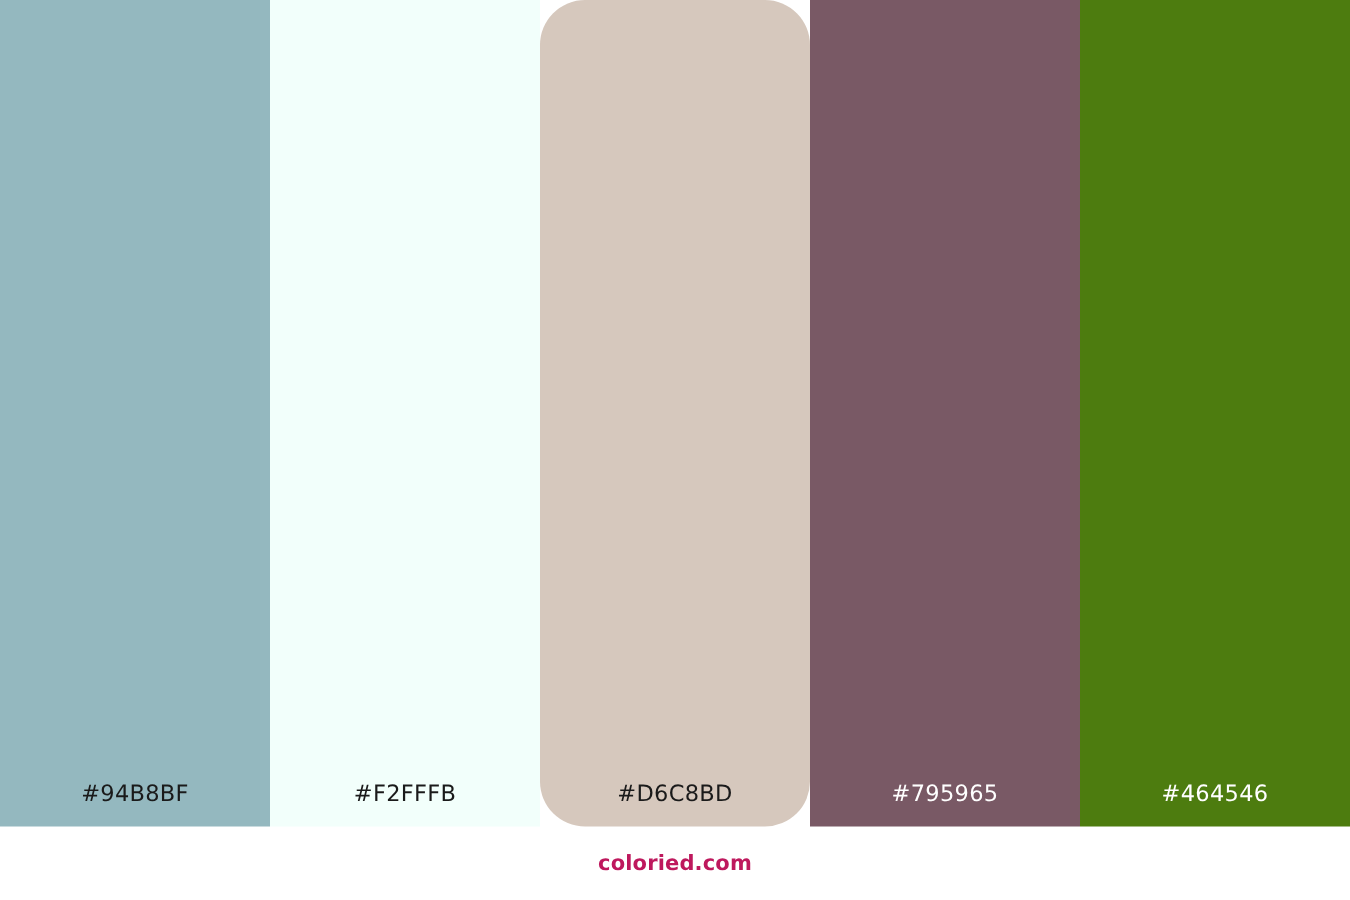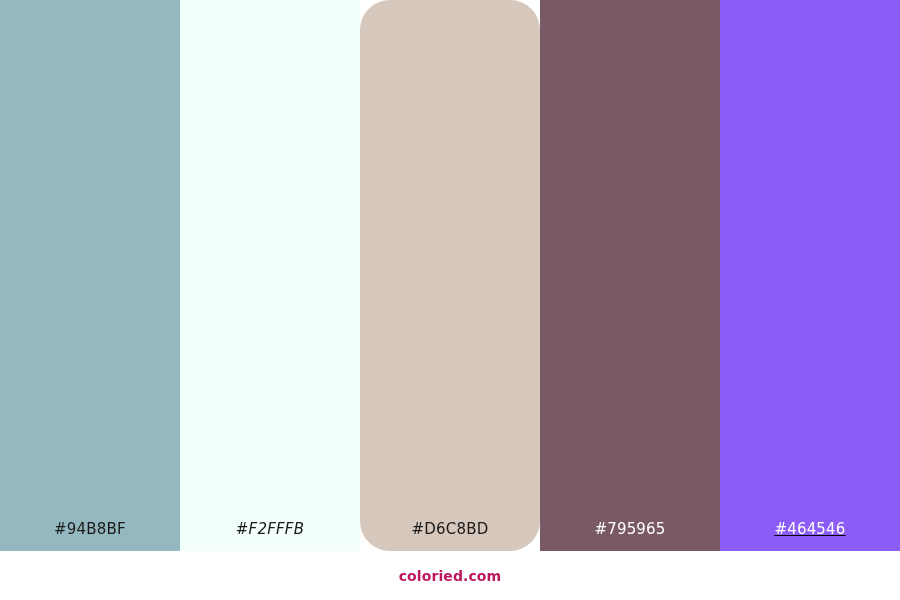--- a/index.html
+++ b/index.html
@@ -78,33 +78,33 @@
 <body>
 
 <div id="palette-page">
 
   <div id="swatch-strip">
 
     <div class="color-swatch" style="background-color: rgb(148, 184, 191);">
       <span class="swatch-label label-dark">#94B8BF</span>
     </div>
 
-    <div class="color-swatch" style="background-color: rgb(242, 255, 251); font-style: italic;">
+    <div class="color-swatch" style="background-color: rgb(242, 255, 251);">
       <span class="swatch-label label-dark">#F2FFFB</span>
     </div>
 
     <div class="color-swatch" style="background-color: rgb(214, 200, 189); border-radius: 30px;">
       <span class="swatch-label label-dark">#D6C8BD</span>
     </div>
 
     <div class="color-swatch" style="background-color: rgb(121, 89, 101);">
       <span class="swatch-label label-light">#795965</span>
     </div>
 
-    <div class="color-swatch" style="background-color: #8b5cf6; text-decoration: underline;">
+    <div class="color-swatch" style="background-color: #4d7c0f;">
       <span class="swatch-label label-light">#464546</span>
     </div>
 
   </div>
 
   <div id="footer-bar">
     <span id="site-credit">coloried.com</span>
   </div>
 
 </div>

